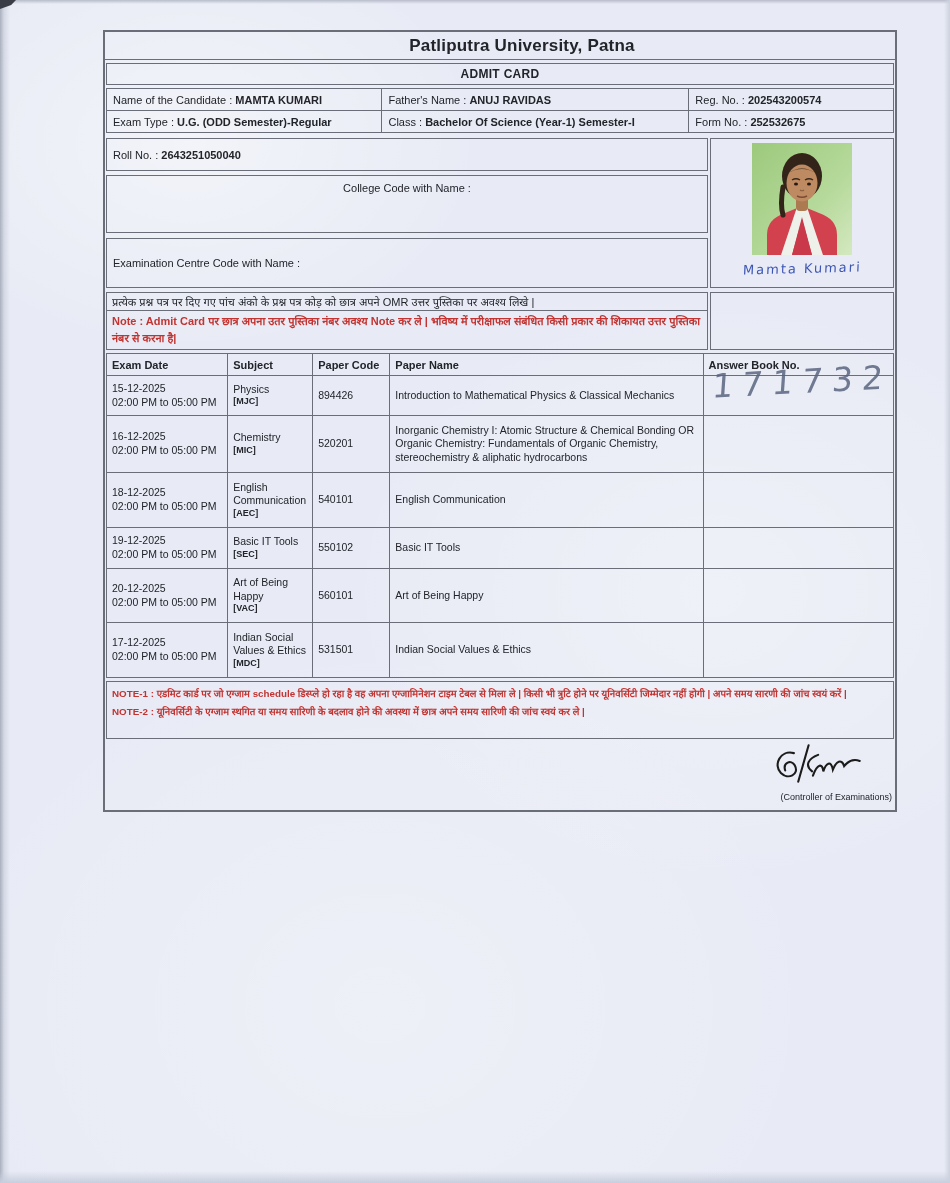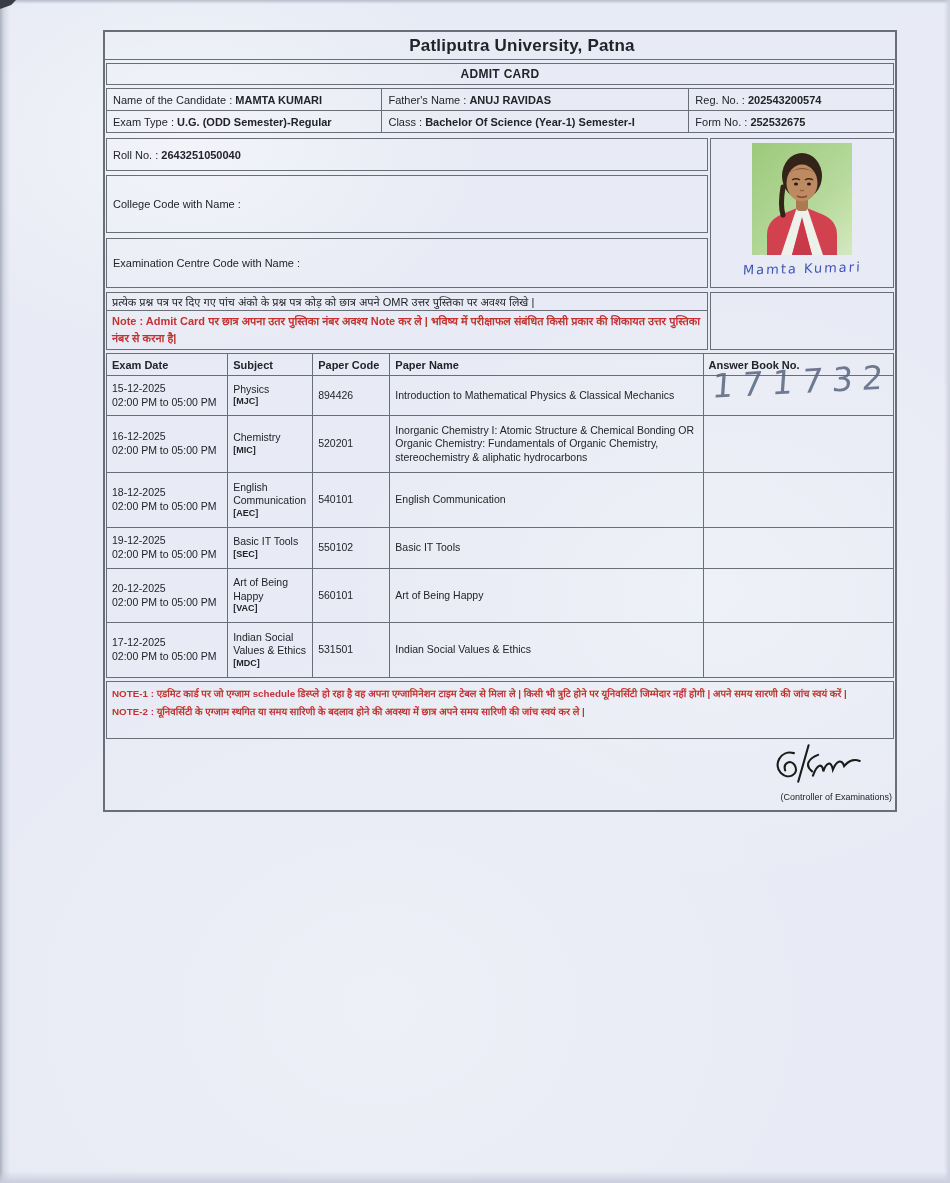--- a/index.html
+++ b/index.html
@@ -49,21 +49,21 @@
 
   .info-table{margin-top:3px; font-size:11px;}
   .info-table td{height:22px; padding:2px 6px; white-space:nowrap; overflow:hidden;}
   .info-table .c1{width:35%;} .info-table .c2{width:39%;} .info-table .c3{width:26%;}
   .lbl{font-weight:normal;} .val{font-weight:bold;}
 
   .middle{display:flex; margin-top:5px; height:150px;}
   .middle-left{width:602px; display:flex; flex-direction:column;}
   .roll-box{height:33px; padding:4px 6px; font-size:11px; display:flex; align-items:center;}
   .college-box{height:58px; margin-top:4px; padding:6px; font-size:11px;
-    display:flex; flex-direction:column; justify-content:center; gap:4px;}
+    display:flex; justify-content:center; gap:4px;}
   .centre-box{height:50px; margin-top:5px; padding:6px; font-size:11px;
     display:flex; flex-direction:column; justify-content:center; gap:4px;}
   .photo-box{flex:1; margin-left:2px; display:flex; flex-direction:column; align-items:center;}
   .photo-frame{width:100px; height:112px; margin-top:4px; overflow:hidden;}
   .photo-frame svg{display:block;}
   .photo-sign{margin-top:6px; font-size:13px; color:var(--blue-ink);
     font-family:"DejaVu Sans",sans-serif; letter-spacing:2px;
     transform:rotate(-1.5deg) skewX(-4deg);}
 
   .notes-row{display:flex; margin-top:4px; height:58px;}

